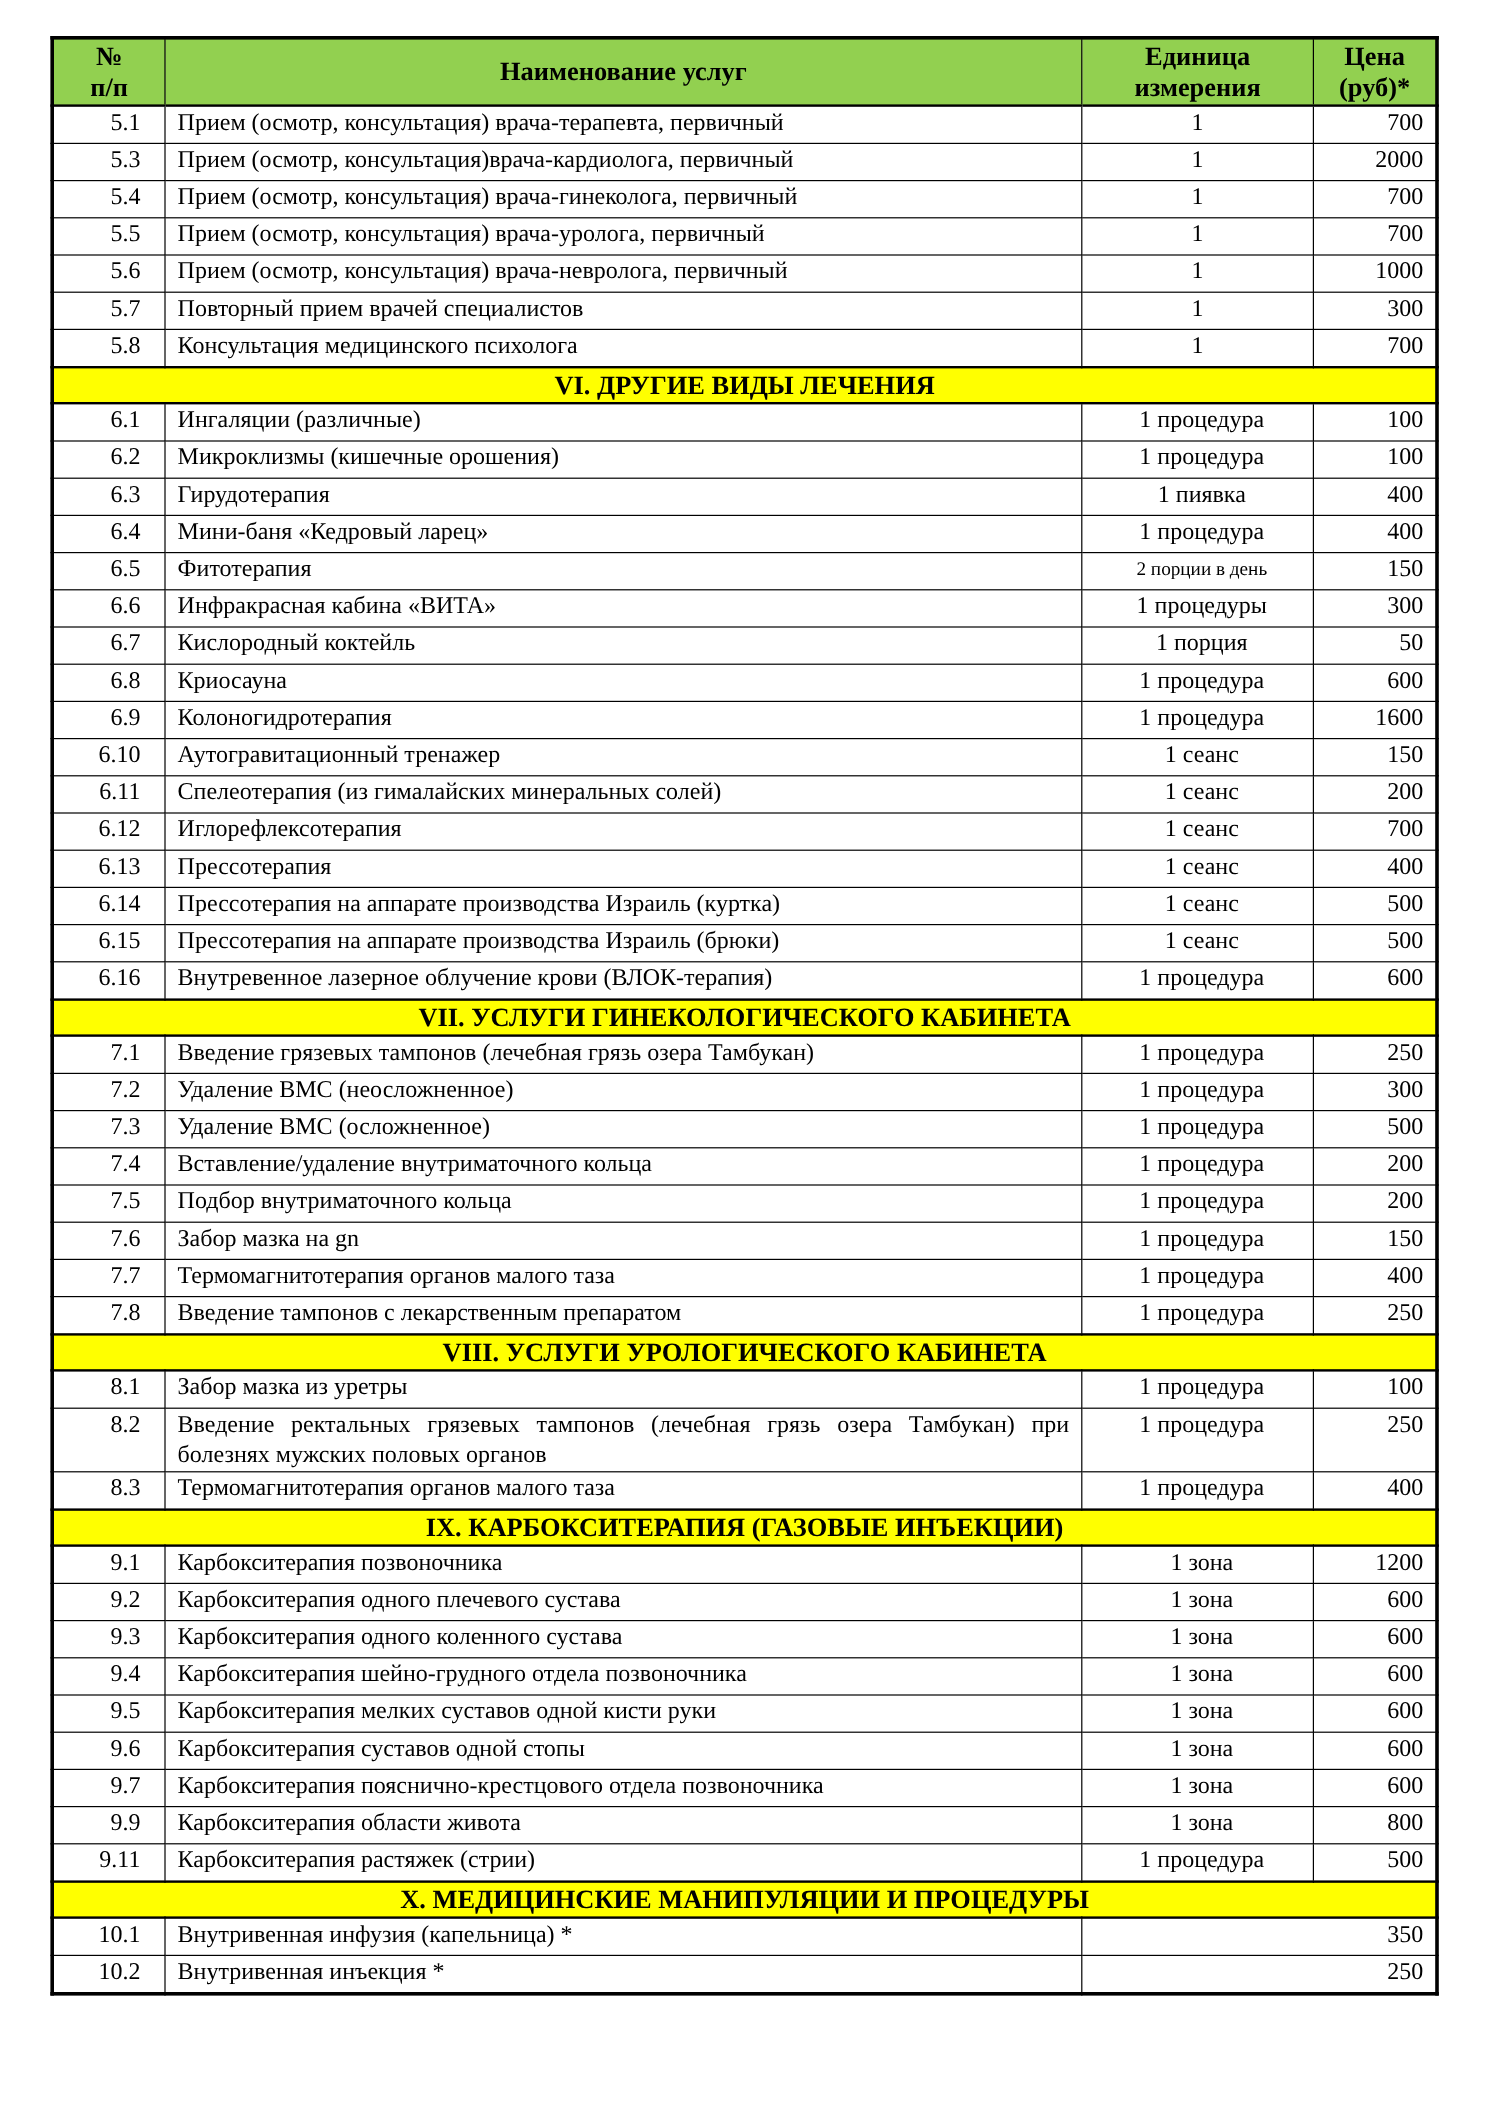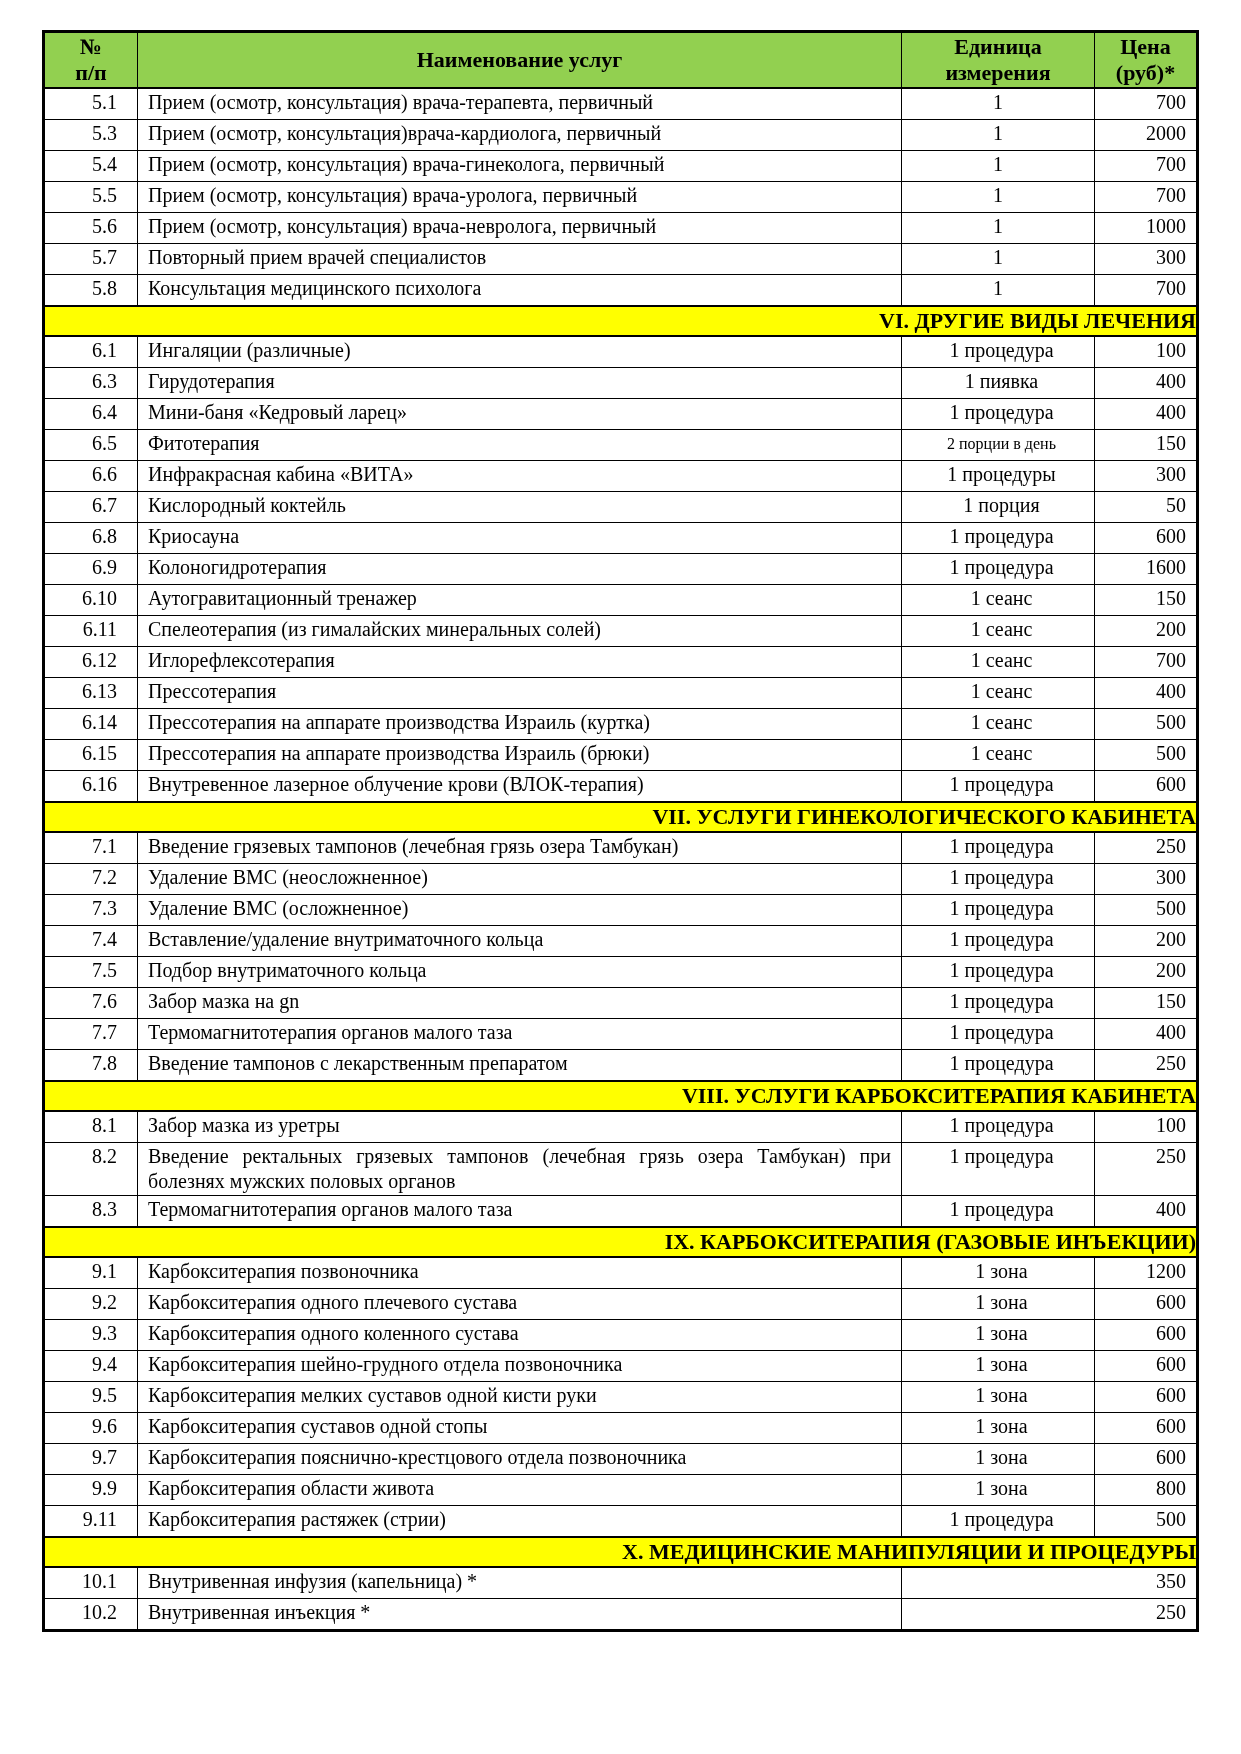--- a/index.html
+++ b/index.html
@@ -59,21 +59,21 @@
   td.unit  { text-align: center; padding-left: 13px; }
   td.unit.center { text-align: center; padding-left: 6px; }
   td.unit.small  { font-size: 16px; line-height: 25px; }
   td.price { text-align: right; padding-right: 10px; }
 
   tr.section-row td {
     background: var(--section-bg, #FFFF00);
     font-weight: bold;
     font-size: 22px;
     line-height: 26px;
-    text-align: right;
+    text-align: center;
     vertical-align: middle;
     height: 28px;
     padding: 0;
     border-top: 2.5px solid #000;
     border-bottom: 2.5px solid #000;
   }
 </style>
 </head>
 <body>
 
@@ -139,20 +139,26 @@
         <tr class="section-row">
           <td class="" colspan="4">VI. ДРУГИЕ ВИДЫ ЛЕЧЕНИЯ</td>
         </tr>
         <tr>
           <td class="num">6.1</td>
           <td class="name">Ингаляции (различные)</td>
           <td class="unit">1 процедура</td>
           <td class="price">100</td>
         </tr>
         <tr>
+          <td class="num">6.2</td>
+          <td class="name">Микроклизмы (кишечные орошения)</td>
+          <td class="unit">1 процедура</td>
+          <td class="price">100</td>
+        </tr>
+        <tr>
           <td class="num">6.3</td>
           <td class="name">Гирудотерапия</td>
           <td class="unit">1 пиявка</td>
           <td class="price">400</td>
         </tr>
         <tr>
           <td class="num">6.4</td>
           <td class="name">Мини-баня «Кедровый ларец»</td>
           <td class="unit">1 процедура</td>
           <td class="price">400</td>
@@ -274,21 +280,21 @@
           <td class="unit">1 процедура</td>
           <td class="price">400</td>
         </tr>
         <tr>
           <td class="num">7.8</td>
           <td class="name">Введение тампонов с лекарственным препаратом</td>
           <td class="unit">1 процедура</td>
           <td class="price">250</td>
         </tr>
         <tr class="section-row">
-          <td class="" colspan="4">VIII. УСЛУГИ КАРБОКСИТЕРАПИЯ КАБИНЕТА</td>
+          <td class="" colspan="4">VIII. УСЛУГИ УРОЛОГИЧЕСКОГО КАБИНЕТА</td>
         </tr>
         <tr>
           <td class="num">8.1</td>
           <td class="name">Забор мазка из уретры</td>
           <td class="unit">1 процедура</td>
           <td class="price">100</td>
         </tr>
         <tr>
           <td class="num">8.2</td>
           <td class="name">Введение ректальных грязевых тампонов (лечебная грязь озера Тамбукан) при болезнях мужских половых органов</td>

